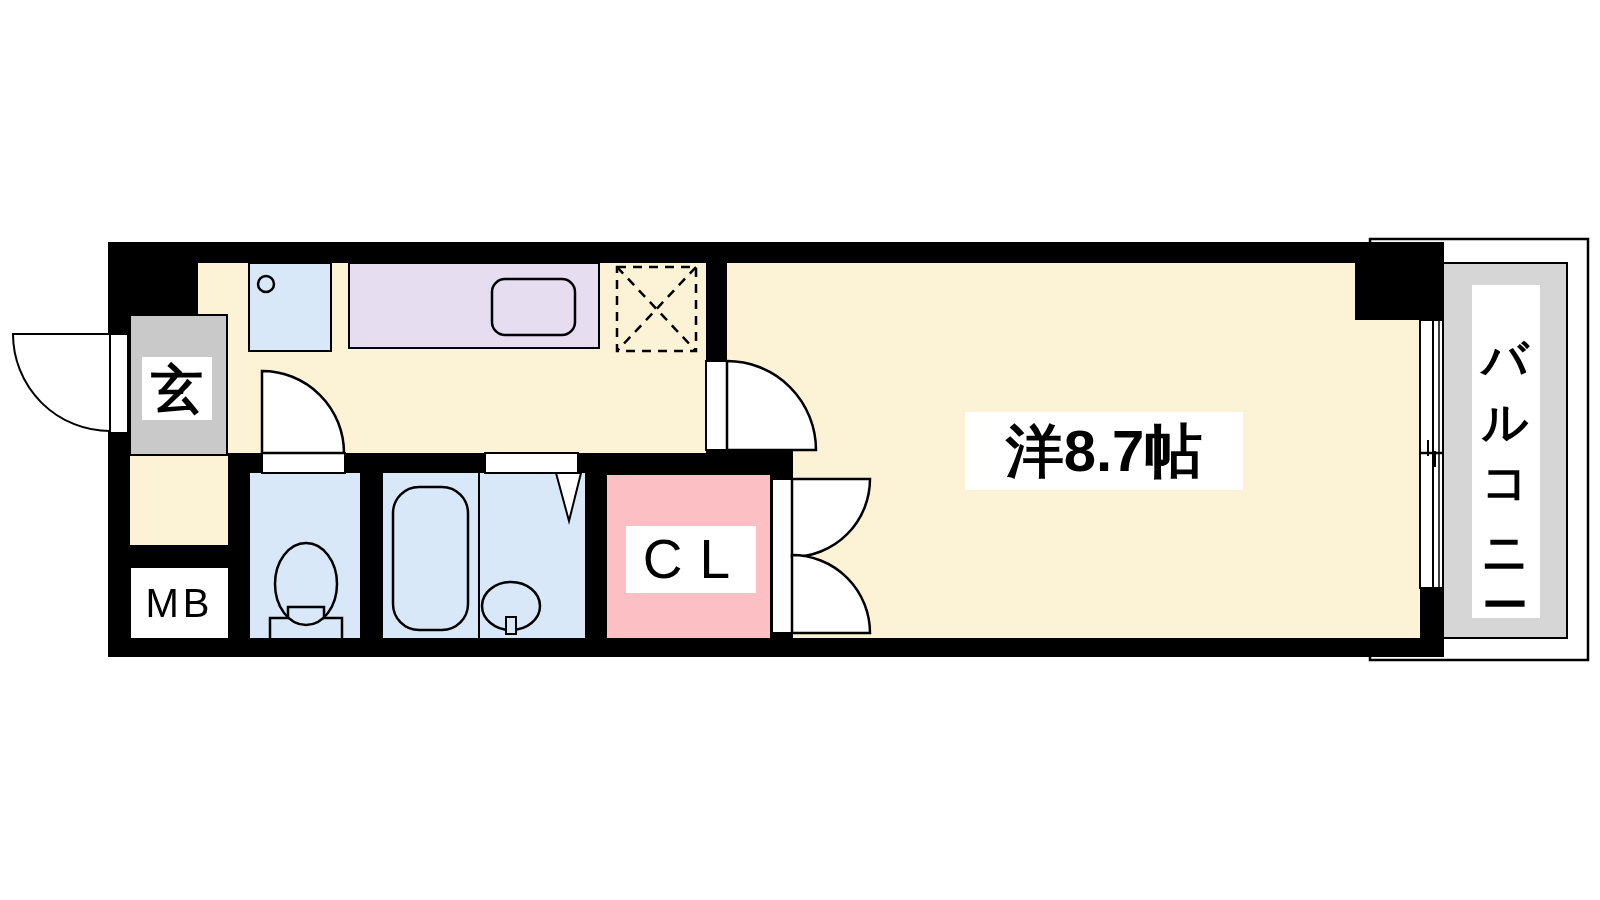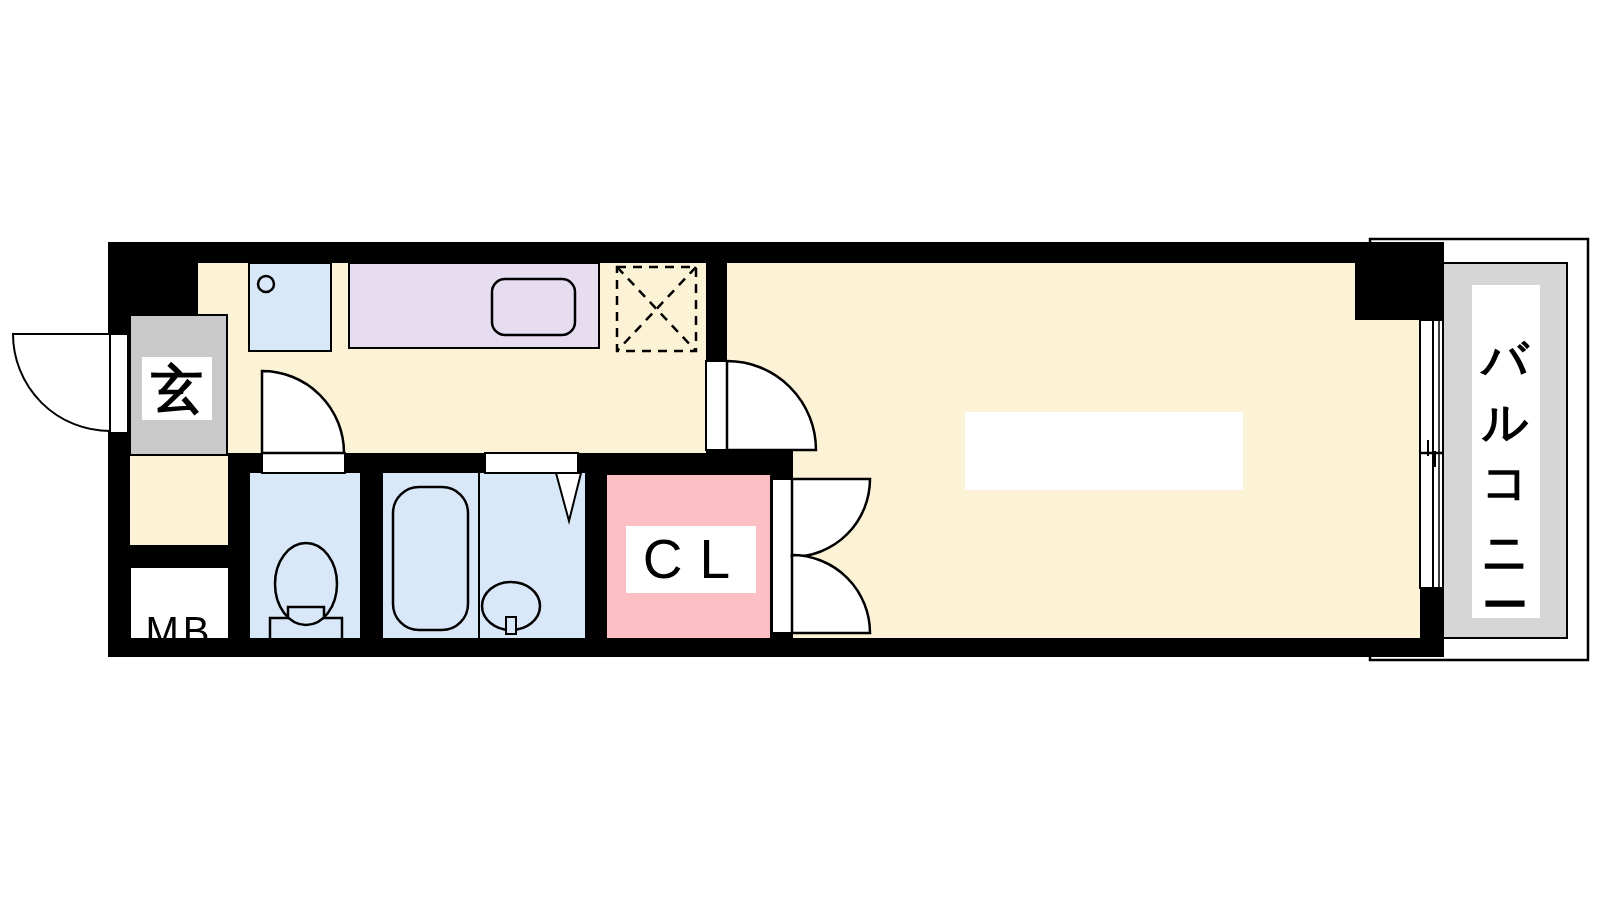--- a/index.html
+++ b/index.html
@@ -3,21 +3,21 @@
 <meta charset="utf-8">
 <style>
   html, body { margin: 0; padding: 0; background: #ffffff; }
   body { width: 1600px; height: 900px; overflow: hidden;
          font-family: "Liberation Sans", sans-serif; }
   .stage { position: relative; width: 1600px; height: 900px; background: #ffffff; }
   .stage svg { position: absolute; left: 0; top: 0; }
   .label { position: absolute; display: flex; align-items: center; justify-content: center;
            color: #000; line-height: 1; white-space: pre; }
   .label-genkan  { left: 142px; top: 357px; width: 70px;  height: 63px;  font-size: 52px; font-weight: 600; }
-  .label-mb      { left: 131px; top: 568px; width: 97px;  height: 70px;  font-size: 40px; letter-spacing: 4px; margin-top: 28px; }
+  .label-mb      { left: 131px; top: 568px; width: 97px;  height: 70px;  font-size: 40px; letter-spacing: 4px; }
   .label-cl      { left: 626px; top: 526px; width: 130px; height: 67px;  font-size: 55px; letter-spacing: 17px; text-indent: 8px; text-align: center; }
   .label-room    { left: 965px; top: 412px; width: 278px; height: 78px;  font-size: 58px; font-weight: 600; }
   .label-balcony { left: 1472px; top: 285px; width: 68px; height: 333px; font-size: 46px; font-weight: 600;
                    writing-mode: vertical-rl; text-orientation: upright; letter-spacing: 16px; }
 </style>
 </head>
 <body>
 
 <div class="stage">
   <svg width="1600" height="900" viewBox="0 0 1600 900">
@@ -82,14 +82,15 @@
     <rect x="142" y="357" width="70" height="63" fill="#ffffff"></rect>
     <rect x="131" y="568" width="97" height="70" fill="#ffffff"></rect>
     <rect x="626" y="526" width="130" height="67" fill="#ffffff"></rect>
     <rect x="965" y="412" width="278" height="78" fill="#ffffff"></rect>
     <rect x="1472" y="285" width="68" height="333" fill="#ffffff"></rect>
   </svg>
 
   <div class="label label-genkan">玄</div>
   <div class="label label-mb">MB</div>
   <div class="label label-cl">CL</div>
+  <div class="label label-room">洋8.7帖</div>
   <div class="label label-balcony">バルコニー</div>
 </div>
 
 </body></html>

